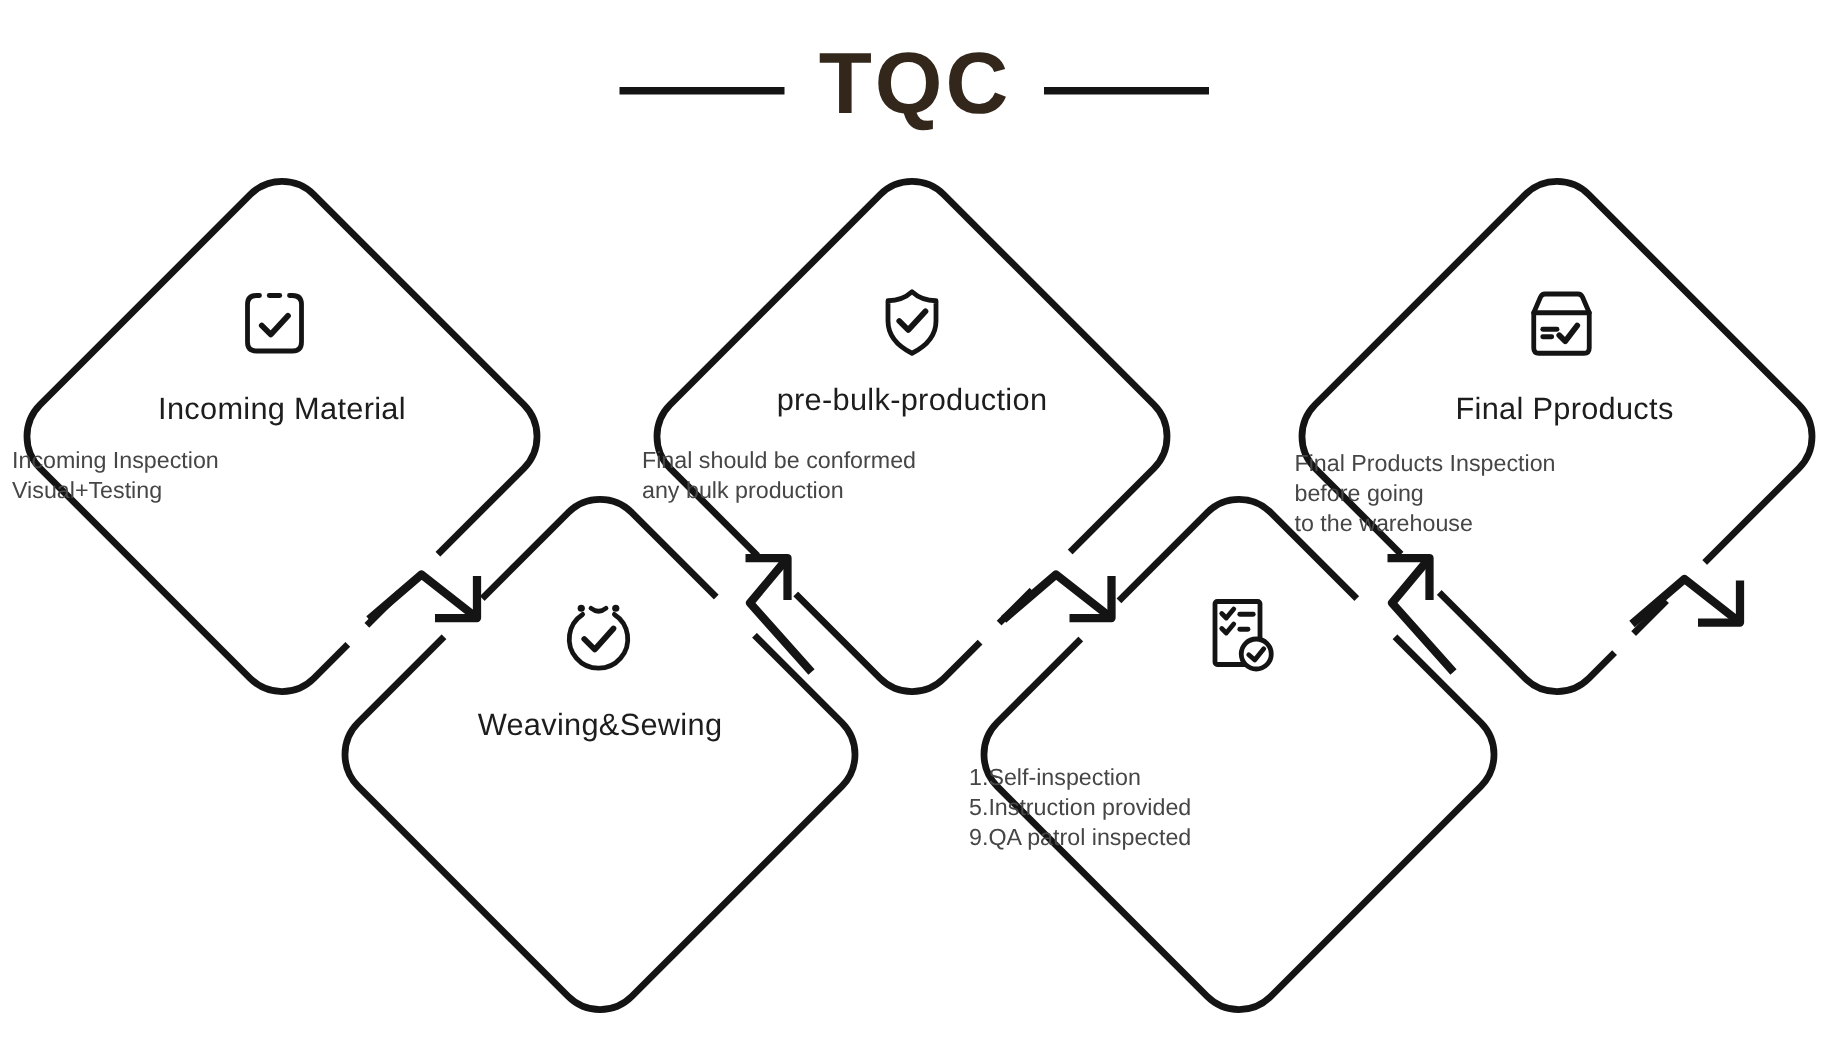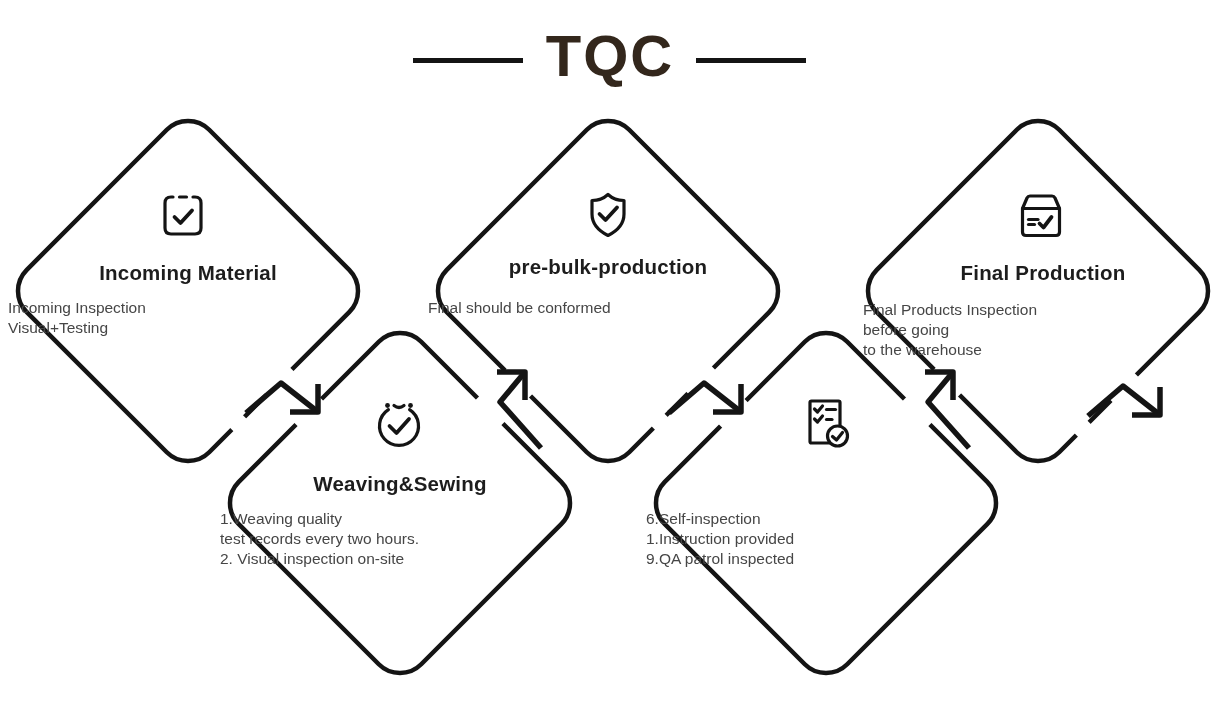--- a/index.html
+++ b/index.html
@@ -26,21 +26,21 @@
   .white-fill{fill:var(--bg);}
   .main-title{
     position:absolute;left:0;right:0;top:22px;text-align:center;
     font-size:58px;font-weight:800;letter-spacing:2px;color:var(--title);
   }
   .title-dash{position:absolute;top:58px;height:4.5px;width:110px;background:var(--line);}
   .dash-left{left:413px;}
   .dash-right{right:414px;}
   .step-title{
     position:absolute;width:340px;text-align:center;
-    font-size:20.5px;font-weight:700;color:var(--heading);letter-spacing:.2px;
+    font-size:20.5px;font-weight:400;color:var(--heading);letter-spacing:.2px;
   }
   .step-desc{
     position:absolute;width:360px;
     font-size:15.5px;line-height:20px;color:var(--body);
   }
 </style>
 </head>
 <body>
 
 <div class="stage">
@@ -127,37 +127,33 @@
   <div class="title-dash dash-left"></div>
   <div class="title-dash dash-right"></div>
 
   <div class="step-title" style="left:18px;top:261px">Incoming Material</div>
   <div class="step-desc" style="left:8px;top:298px">
     <div>Incoming Inspection</div>
     <div>Visual+Testing</div>
   </div>
 
   <div class="step-title" style="left:230px;top:472px">Weaving&amp;Sewing</div>
-  <div class="step-desc" style="left:220px;top:509px">
-    <div>1.Weaving quality</div>
-    <div>test records every two hours.</div>
-    <div>2. Visual inspection on-site</div>
-  </div>
 
   <div class="step-title" style="left:438px;top:255px">pre-bulk-production</div>
   <div class="step-desc" style="left:428px;top:298px">
     <div>Final should be conformed</div>
+    <div>any bulk production</div>
   </div>
 
   <div class="step-desc" style="left:646px;top:509px">
-    <div>6.Self-inspection</div>
-    <div>1.Instruction provided</div>
+    <div>1.Self-inspection</div>
+    <div>5.Instruction provided</div>
     <div>9.QA patrol inspected</div>
   </div>
 
-  <div class="step-title" style="left:873px;top:261px">Final Production</div>
+  <div class="step-title" style="left:873px;top:261px">Final Pproducts</div>
   <div class="step-desc" style="left:863px;top:300px">
     <div>Final Products Inspection</div>
     <div>before going</div>
     <div>to the warehouse</div>
   </div>
 
 </div>
 
 </body></html>

